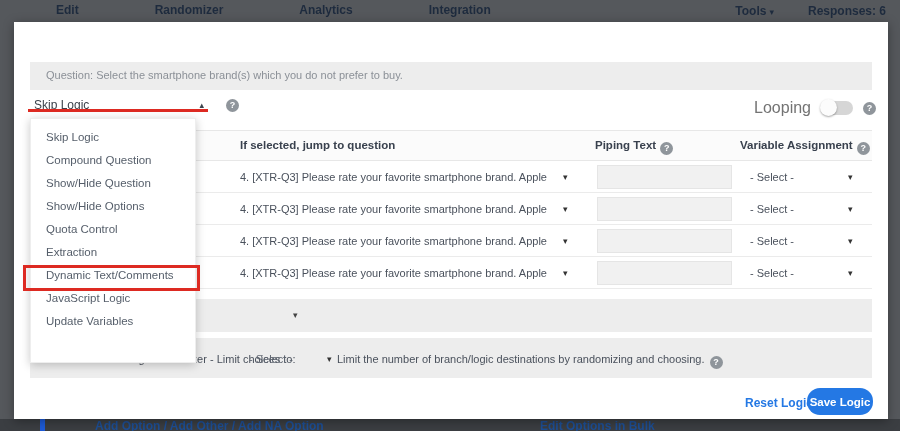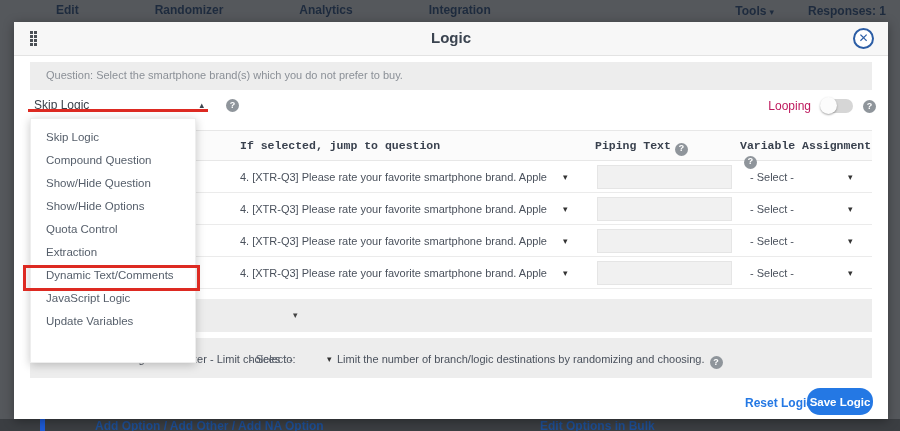--- a/index.html
+++ b/index.html
@@ -41,29 +41,29 @@
   
   .logic-select { position:absolute; left:16px; top:73px; width:178px; height:22px; cursor:pointer; }
   .logic-select .val { position:absolute; left:4px; top:3px; font-size:12px; color:#3c434c; }
   .logic-select .caret { position:absolute; right:4px; top:5px; font-size:9px; color:#3c434c; }
   .red-underline { position:absolute; left:14px; top:87px; width:180px; height:3px; background:#dd2a22; z-index:30; }
   .help-icon { display:inline-block; width:13px; height:13px; border-radius:50%; background:#8f959b;
                color:#ffffff; font-size:9px; font-weight:700; text-align:center; line-height:13px; }
   .help-logic { position:absolute; left:212px; top:77px; }
 
   .looping-wrap { position:absolute; right:12px; top:77px; display:flex; align-items:center; gap:10px; }
-  .looping-label { font-size:12px; color:#be185d; }
+  .looping-label { font-size:16px; color:#737373; }
   .toggle { position:relative; width:32px; height:14px; background:#d6d6d6; border-radius:8px; cursor:pointer; }
   .toggle .knob { position:absolute; left:-1px; top:-2px; width:17px; height:17px; border-radius:50%;
                   background:#fcfcfc; box-shadow:0 1px 2px rgba(0,0,0,.35); }
 
   
   .ltable { position:absolute; left:16px; top:108px; width:842px; }
   .thead { position:relative; height:31px; background:#fbfbfb; border-top:1px solid #e7e7e7;
-           border-bottom:1px solid #e7e7e7; font-size:11.5px; font-weight:700; color:#39414e;font-family:Liberation Mono, monospace; }
+           border-bottom:1px solid #e7e7e7; font-size:11.5px; font-weight:700; color:#39414e; }
   .th-jump { position:absolute; left:210px; top:8px; }
   .th-piping { position:absolute; left:565px; top:8px; }
   .th-var { position:absolute; left:710px; top:8px; }
   .th-piping .help-icon, .th-var .help-icon { margin-left:4px; vertical-align:-2px; }
   .trow { position:relative; height:32px; border-bottom:1px solid #ebebeb; font-size:11px; color:#4a515c; }
   .jump-val { position:absolute; left:210px; top:10px; white-space:nowrap; cursor:pointer; }
   .jump-caret { position:absolute; left:533px; top:11px; font-size:9px; color:#333; cursor:pointer; }
   .piping-input { position:absolute; left:567px; top:4px; width:135px; height:24px; background:#f1f1f1;
                   border:1px solid #e5e5e5; font-size:11px; padding:0 6px; color:#4a515c; }
   .var-select { position:absolute; left:720px; top:10px; cursor:pointer; }
@@ -99,46 +99,32 @@
 
 <div class="top-nav">
   <div class="nav-left">
     <span class="nav-item active">Edit</span>
     <span class="nav-item">Randomizer</span>
     <span class="nav-item">Analytics</span>
     <span class="nav-item">Integration</span>
   </div>
   <div class="nav-right">
     <span class="nav-item"><span>Tools</span><span class="nav-caret">▾</span></span>
-    <span>Responses: 1</span>
+    <span>Responses: 6</span>
   </div>
 </div>
 
 <div class="bottom-strip">
   <div class="bottom-accent"></div>
   <span class="bstrip-link l1">Add Option / Add Other / Add NA Option</span>
   <span class="bstrip-link l2">Edit Options in Bulk</span>
 </div>
 
 <div class="modal">
 
-  <div class="modal-header">
-    <div class="drag-handle">
-      <i></i>
-        <i></i>
-        <i></i>
-        <i></i>
-        <i></i>
-        <i></i>
-        <i></i>
-        <i></i>
-    </div>
-    <div class="modal-title">Logic</div>
-    <div class="close-btn">✕</div>
-  </div>
 
   <div class="question-bar">Question: Select the smartphone brand(s) which you do not prefer to buy.</div>
 
   <div class="logic-select">
     <span class="val">Skip Logic</span>
     <span class="caret">▴</span>
   </div>
   <div class="red-underline"></div>
   <span class="help-icon help-logic">?</span>
 

